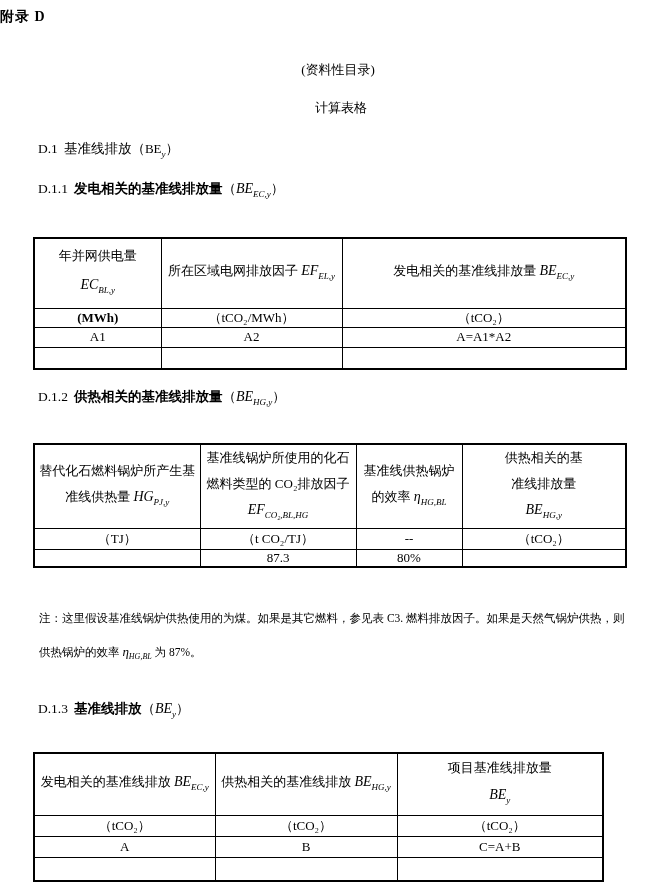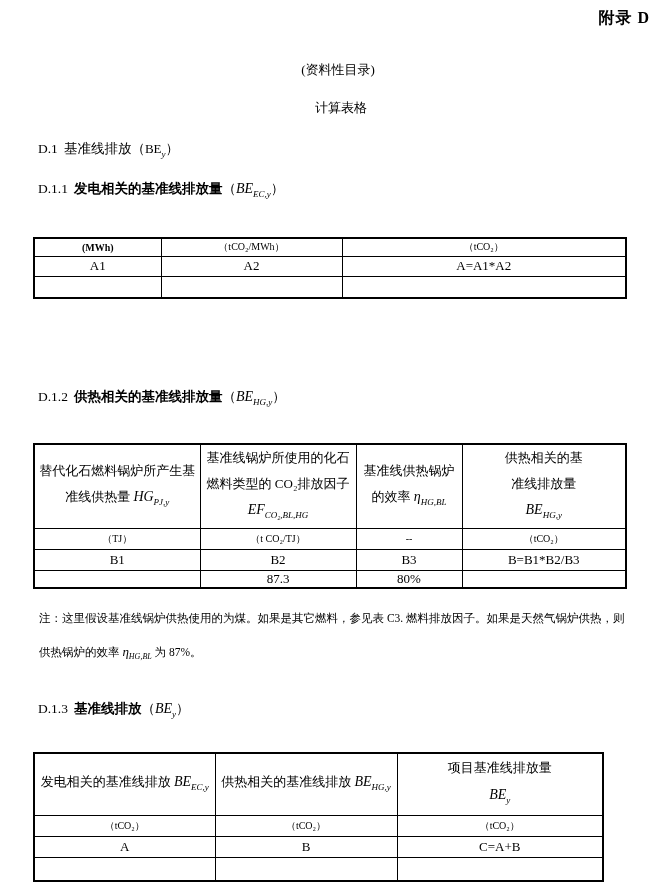--- a/index.html
+++ b/index.html
@@ -1,21 +1,21 @@
 <!DOCTYPE html>
 <html><head>
 <meta charset="utf-8">
 <style>
   html,body{margin:0;padding:0;background:#ffffff;}
   body{width:650px;height:888px;overflow:hidden;
        font-family:"Liberation Serif","DejaVu Serif",serif;color:#000;}
   .page{position:relative;width:650px;height:888px;background:#fff;}
 
-  .doc-title{position:absolute;top:8px;left:0;width:650px;text-align:right;
-             font-size:16px;font-weight:bold;letter-spacing:1px;}
+  .doc-title{position:absolute;top:8px;left:0;width:650px;text-align:left;
+             font-size:14px;font-weight:bold;letter-spacing:1px;}
   .doc-sub{position:absolute;left:0;width:650px;text-align:center;font-size:13px;}
   .s1{top:61px;padding-left:13px;}
   .s2{top:99px;padding-left:16px;}
 
   .h{position:absolute;left:38px;font-size:13.5px;white-space:nowrap;}
   #hd1{top:140px;}
   #hd11{top:180px;}
   #hd12{top:388px;}
   #hd13{top:700px;text-align:right;}
   .h .num{margin-right:6px;}
@@ -33,21 +33,21 @@
   table,td{border:1px solid #000;}
   table{border-width:2px;}
   td{text-align:center;vertical-align:middle;font-size:13px;padding:0 2px;
      overflow:hidden;}
   #t1{top:237px;left:33px;width:592px;}
   #t2{top:443px;left:33px;width:592px;}
   #t3{top:752px;left:33px;width:569px;}
   tr.hdr td{line-height:26px;}
   #t1 tr.hdr td{line-height:29px;}
   #t3 tr.hdr td{line-height:27px;margin-top:24px;}
-  tr.units td{font-size:10px;}
+  tr.units td{font-size:13px;}
   td.bold{font-weight:bold;}
   td.pad-narrow{padding:0 38px;}
 
   .note{position:absolute;top:601px;left:39px;width:590px;
         font-size:11.5px;line-height:34px;}
   .note .fm .fb{font-size:13px;}
   .note .fm sub{font-size:8px;}
 </style>
 </head>
 <body>
@@ -66,20 +66,32 @@
     <span class="num">D.1.1</span><span class="lbl">发电相关的基准线排放量</span><span class="par">（</span><span class="fm"><span class="fb">BE</span><sub>EC,y</sub></span><span class="par">）</span>
   </div>
 
   <table id="t1">
     <colgroup>
         <col style="width:127px">
         <col style="width:181px">
         <col style="width:284px">
       </colgroup>
     <tbody>
+        <tr class="hdr" style="height:70px">
+      <td>
+        <span>年并网供电量</span>
+        <span class="fm blk"><span class="fb">EC</span><sub>BL,y</sub></span>
+      </td>
+      <td>
+        <span>所在区域电网排放因子 </span><span class="fm"><span class="fb">EF</span><sub>EL,y</sub></span>
+      </td>
+      <td>
+        <span>发电相关的基准线排放量 </span><span class="fm"><span class="fb">BE</span><sub>EC,y</sub></span>
+      </td>
+    </tr>
     <tr class="units" style="height:18px">
       <td class="bold">(MWh)</td>
       <td>（tCO₂/MWh）</td>
       <td>（tCO₂）</td>
     </tr>
     <tr style="height:20px">
       <td>A1</td>
       <td>A2</td>
       <td>A=A1*A2</td>
     </tr>
@@ -117,26 +129,20 @@
       <td class="pad-narrow">
         <span>供热相关的基准线排放量</span>
         <span class="fm blk"><span class="fb">BE</span><sub>HG,y</sub></span>
       </td>
     </tr>
     <tr class="units" style="height:21px">
       <td>（TJ）</td>
       <td>（t CO₂/TJ）</td>
       <td>--</td>
       <td>（tCO₂）</td>
-    </tr>
-    <tr style="height:21px">
-      <td>B1</td>
-      <td>B2</td>
-      <td>B3</td>
-      <td>B=B1*B2/B3</td>
     </tr>
     <tr style="height:18px">
       <td></td>
       <td>87.3</td>
       <td>80%</td>
       <td></td>
     </tr>
   </tbody>
     </table>
 

